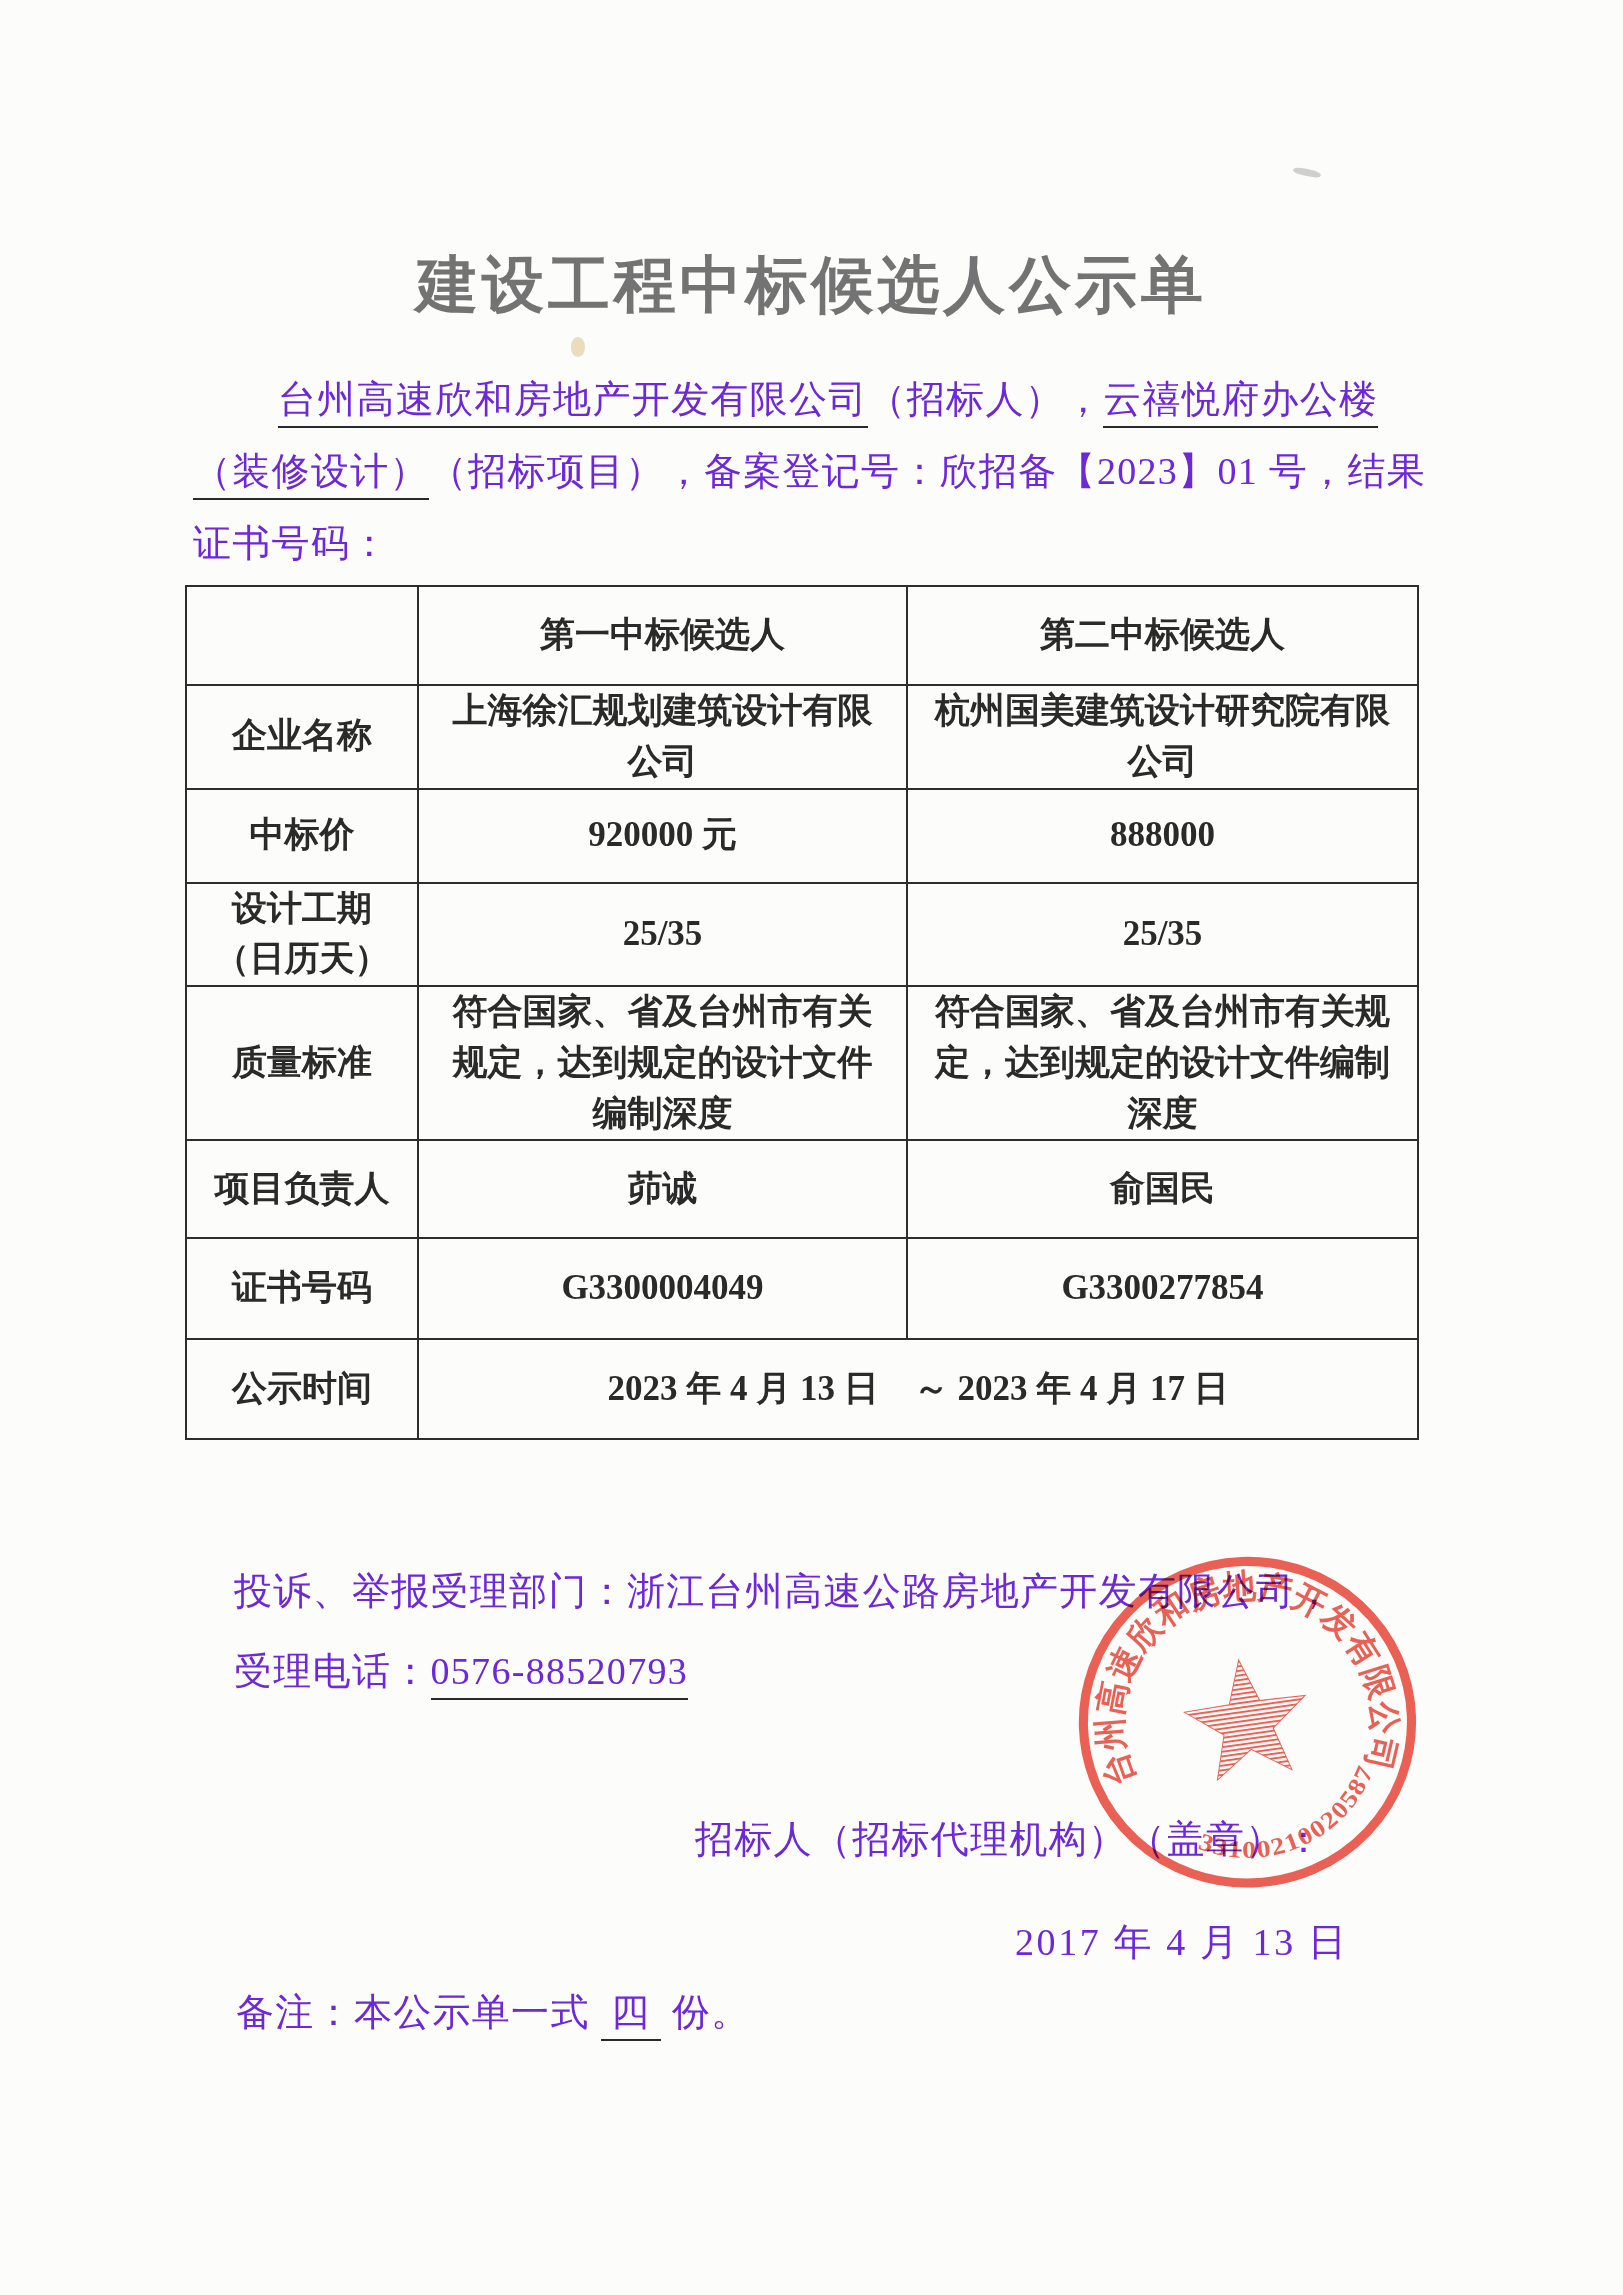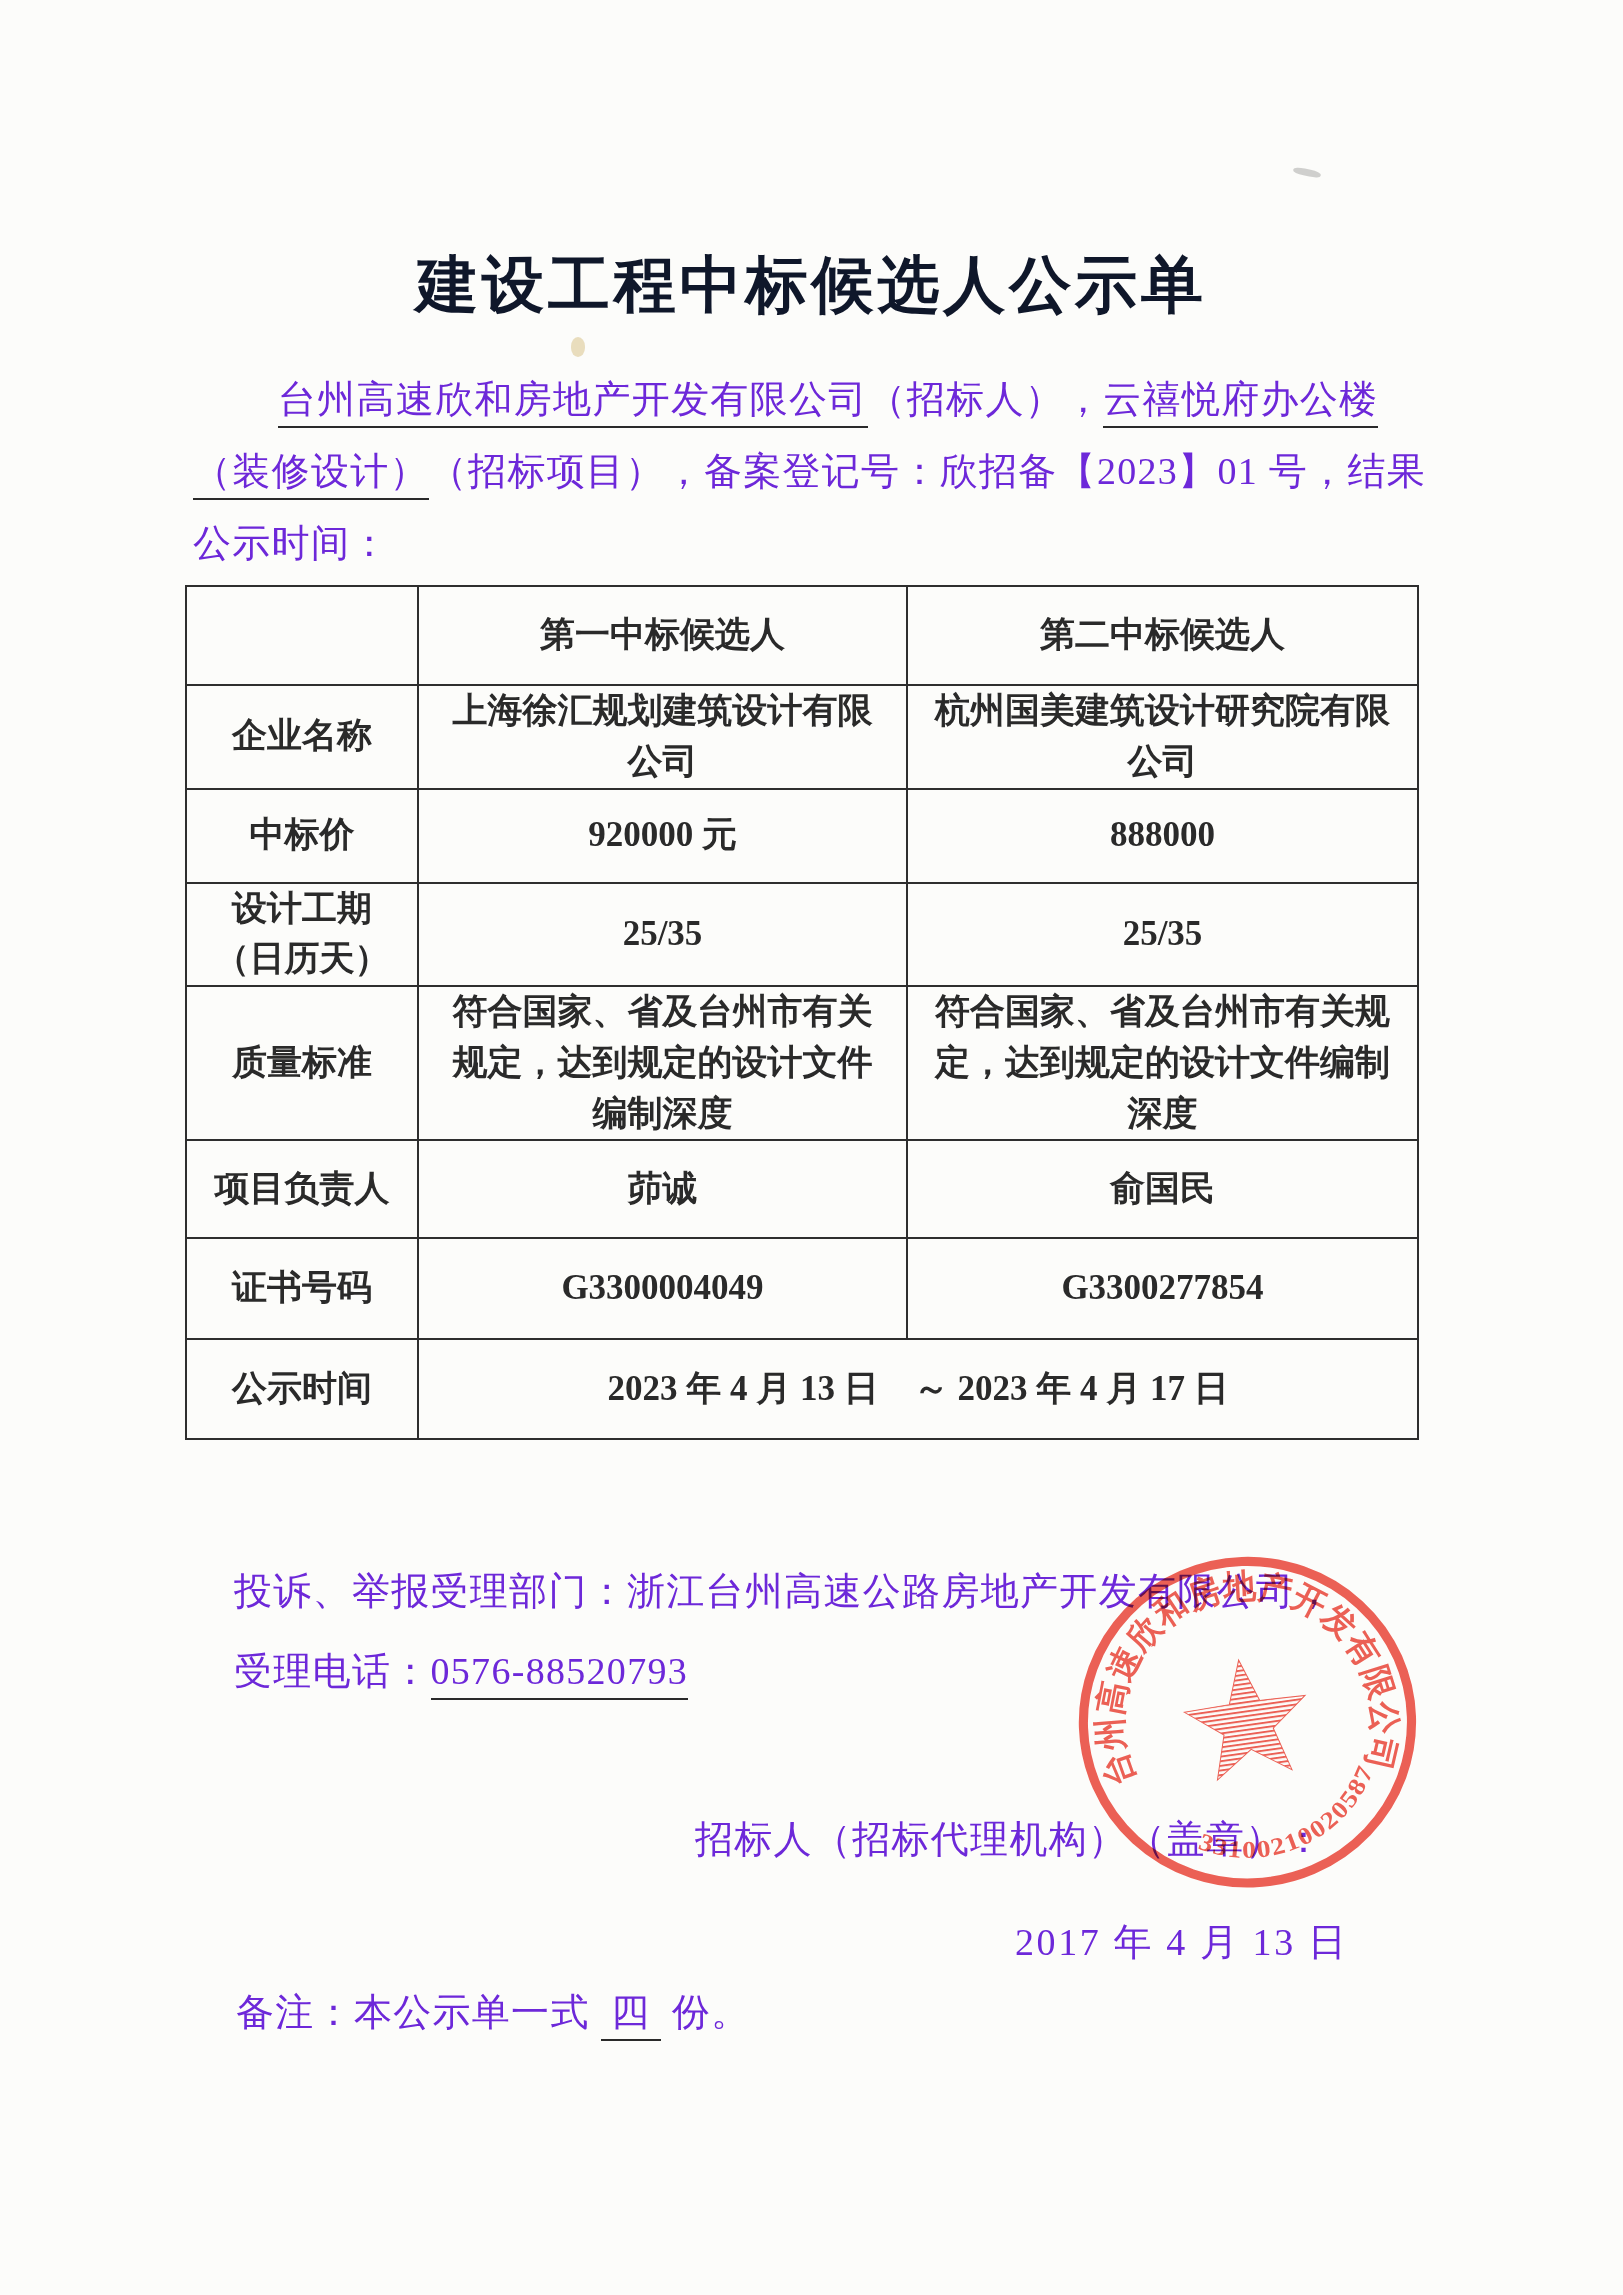--- a/index.html
+++ b/index.html
@@ -2,21 +2,21 @@
 <html style="font-size:10.5px"><head>
 <meta charset="utf-8">
 <style>
   html,body{margin:0;padding:0;}
   body{width:1623px;height:2295px;background:#fdfdfb;position:relative;
        font-family:"Liberation Serif","DejaVu Serif",serif;color:#262626;}
   .page{position:absolute;inset:0;overflow:hidden;background:#fcfcfa;}
 
   .title{position:absolute;top:243px;left:0;width:1623px;text-align:center;
          font-family:"Liberation Sans","DejaVu Sans",sans-serif;
-         font-weight:700;font-size:62px;letter-spacing:3.9px;color:#0f172a;}
+         font-weight:700;font-size:62px;letter-spacing:3.9px;color:#737373;}
 
   .line{position:absolute;font-size:38px;letter-spacing:1.3px;white-space:nowrap;color:#6d28d9;}
   .u{border-bottom:2.6px solid #2a2a2a;padding-bottom:5.9px;}
 
   .intro1{left:278px;top:374px;}
   .intro2{left:193px;top:446px;}
   .intro3{left:193px;top:518px;}
 
   table.doc-table{position:absolute;left:185px;top:585px;width:1232px;
          border-collapse:collapse;table-layout:fixed;
@@ -55,21 +55,21 @@
 <body>
 
 <div class="page">
 
   <div class="title">建设工程中标候选人公示单</div>
 
   <div class="line intro1"><span class="u">台州高速欣和房地产开发有限公司</span><span>（招标人），</span><span class="u">云禧悦府办公楼</span></div>
 
   <div class="line intro2"><span class="u">（装修设计）</span><span>（招标项目），备案登记号：欣招备【2023】01 号，结果</span></div>
 
-  <div class="line intro3">公示时间：</div>
+  <div class="line intro3">证书号码：</div>
 
   <table class="doc-table">
     <colgroup>
         <col class="c1">
         <col class="c2">
         <col class="c3">
       </colgroup>
     <tbody>
         <tr>
       <td></td>

